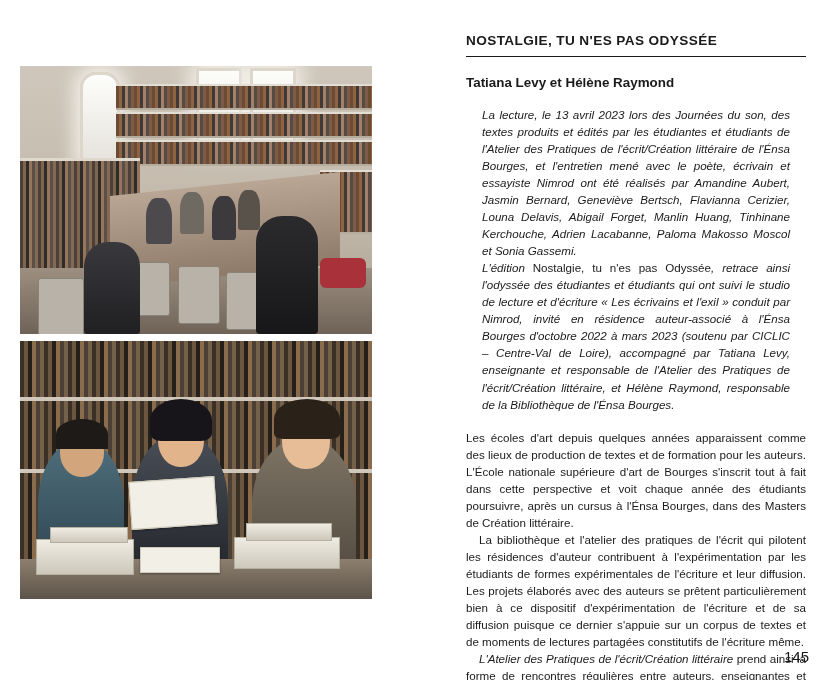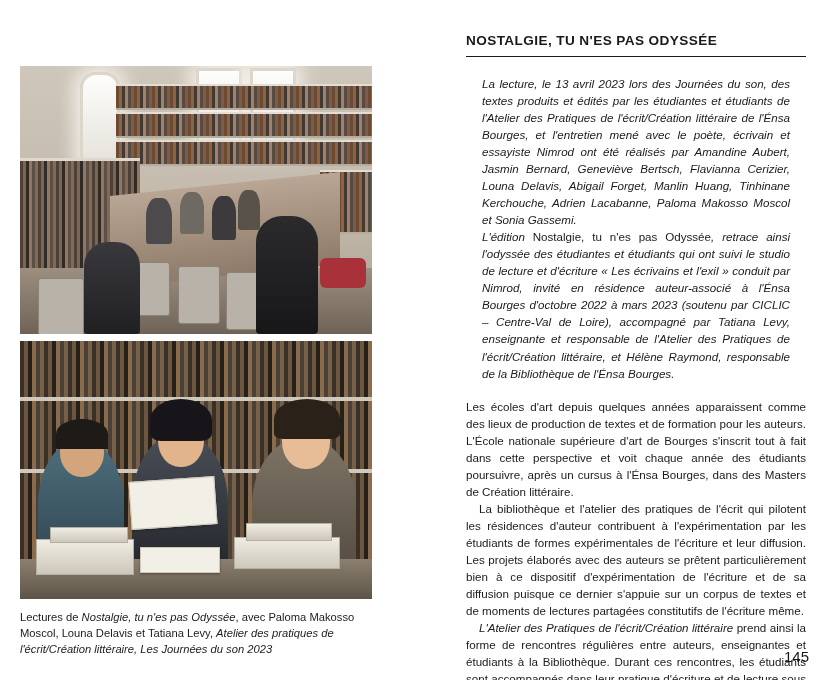--- a/index.html
+++ b/index.html
@@ -256,30 +256,28 @@
       <div class="p2-face" style="left:254px;top:58px;width:66px;height:40px;background:#2a2219;border-radius:50% 50% 14% 14%;"></div>
 
       <div class="p2-table"></div>
       <div class="p2-bookstack" style="left:16px;top:198px;width:96px;height:34px;"></div>
       <div class="p2-bookstack" style="left:30px;top:186px;width:76px;height:14px;"></div>
       <div class="p2-bookstack" style="left:214px;top:196px;width:104px;height:30px;"></div>
       <div class="p2-bookstack" style="left:226px;top:182px;width:84px;height:16px;"></div>
       <div class="p2-book" style="left:120px;top:206px;width:78px;height:24px;"></div>
     </div>
 
-    <div class="caption">
-      <span>Lectures de </span><i>Nostalgie, tu n'es pas Odyssée</i><span>, avec Paloma Makosso Moscol, Louna Delavis et Tatiana Levy, </span><i>Atelier des pratiques de l'écrit/Création littéraire, Les Journées du son 2023</i>
-    </div>
   </div>
 
   <div class="right-col">
 
     <h1 class="art-title">NOSTALGIE, TU N'ES PAS ODYSSÉE</h1>
     <div class="title-rule"></div>
 
+    <h2 class="authors">Tatiana Levy et Hélène Raymond</h2>
 
     <div class="chapo">
       <p><span>La lecture, le 13 avril 2023 lors des Journées du son, des textes produits et édités par les étudiantes et étudiants de l'Atelier des Pratiques de l'écrit/Création littéraire de l'Énsa Bourges, et l'entretien mené avec le poète, écrivain et essayiste Nimrod ont été réalisés par Amandine Aubert, Jasmin Bernard, Geneviève Bertsch, Flavianna Cerizier, Louna Delavis, Abigail Forget, Manlin Huang, Tinhinane Kerchouche, Adrien Lacabanne, Paloma Makosso Moscol et Sonia Gassemi.</span></p>
       <p><span>L'édition </span><span class="roman">Nostalgie, tu n'es pas Odyssée</span><span>, retrace ainsi l'odyssée des étudiantes et étudiants qui ont suivi le studio de lecture et d'écriture « Les écrivains et l'exil » conduit par Nimrod, invité en résidence auteur-associé à l'Énsa Bourges d'octobre 2022 à mars 2023 (soutenu par CICLIC – Centre-Val de Loire), accompagné par Tatiana Levy, enseignante et responsable de l'Atelier des Pratiques de l'écrit/Création littéraire, et Hélène Raymond, responsable de la Bibliothèque de l'Énsa Bourges.</span></p>
     </div>
 
     <div class="body-text">
       <p><span>Les écoles d'art depuis quelques années apparaissent comme des lieux de production de textes et de formation pour les auteurs. L'École nationale supérieure d'art de Bourges s'inscrit tout à fait dans cette perspective et voit chaque année des étudiants poursuivre, après un cursus à l'Énsa Bourges, dans des Masters de Création littéraire.</span></p>
       <p class="indent"><span>La bibliothèque et l'atelier des pratiques de l'écrit qui pilotent les résidences d'auteur contribuent à l'expérimentation par les étudiants de formes expérimentales de l'écriture et leur diffusion. Les projets élaborés avec des auteurs se prêtent particulièrement bien à ce dispositif d'expérimentation de l'écriture et de sa diffusion puisque ce dernier s'appuie sur un corpus de textes et de moments de lectures partagées constitutifs de l'écriture même.</span></p>
       <p class="indent"><i>L'Atelier des Pratiques de l'écrit/Création littéraire</i><span> prend ainsi la forme de rencontres régulières entre auteurs, enseignantes et étudiants à la Bibliothèque. Durant ces rencontres, les étudiants sont accompagnés dans leur pratique d'écriture et de lecture sous forme de sessions collectives et/ou individuelles au cours desquelles des textes sont mis en partage, discutés et réinvestis.</span></p>

